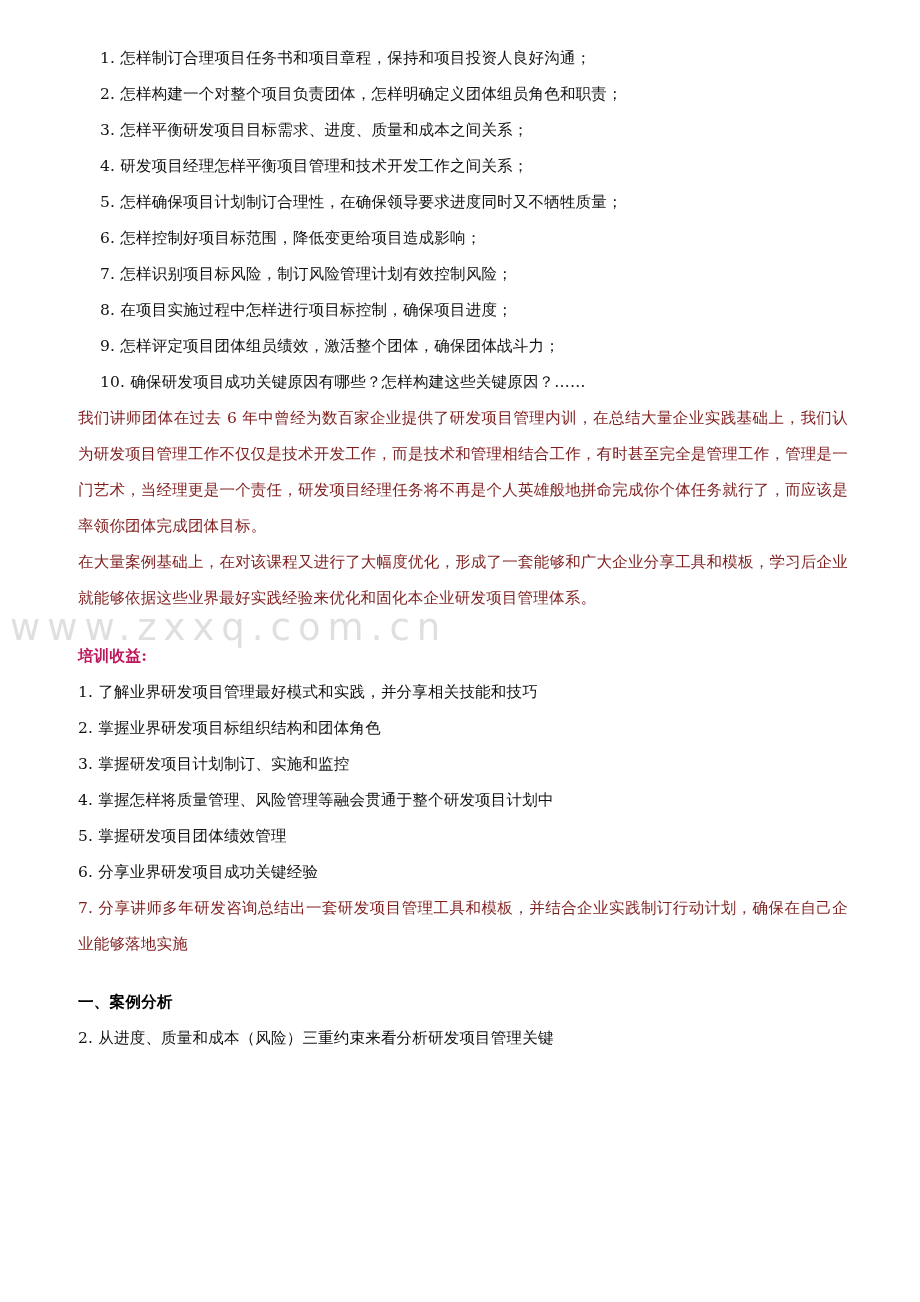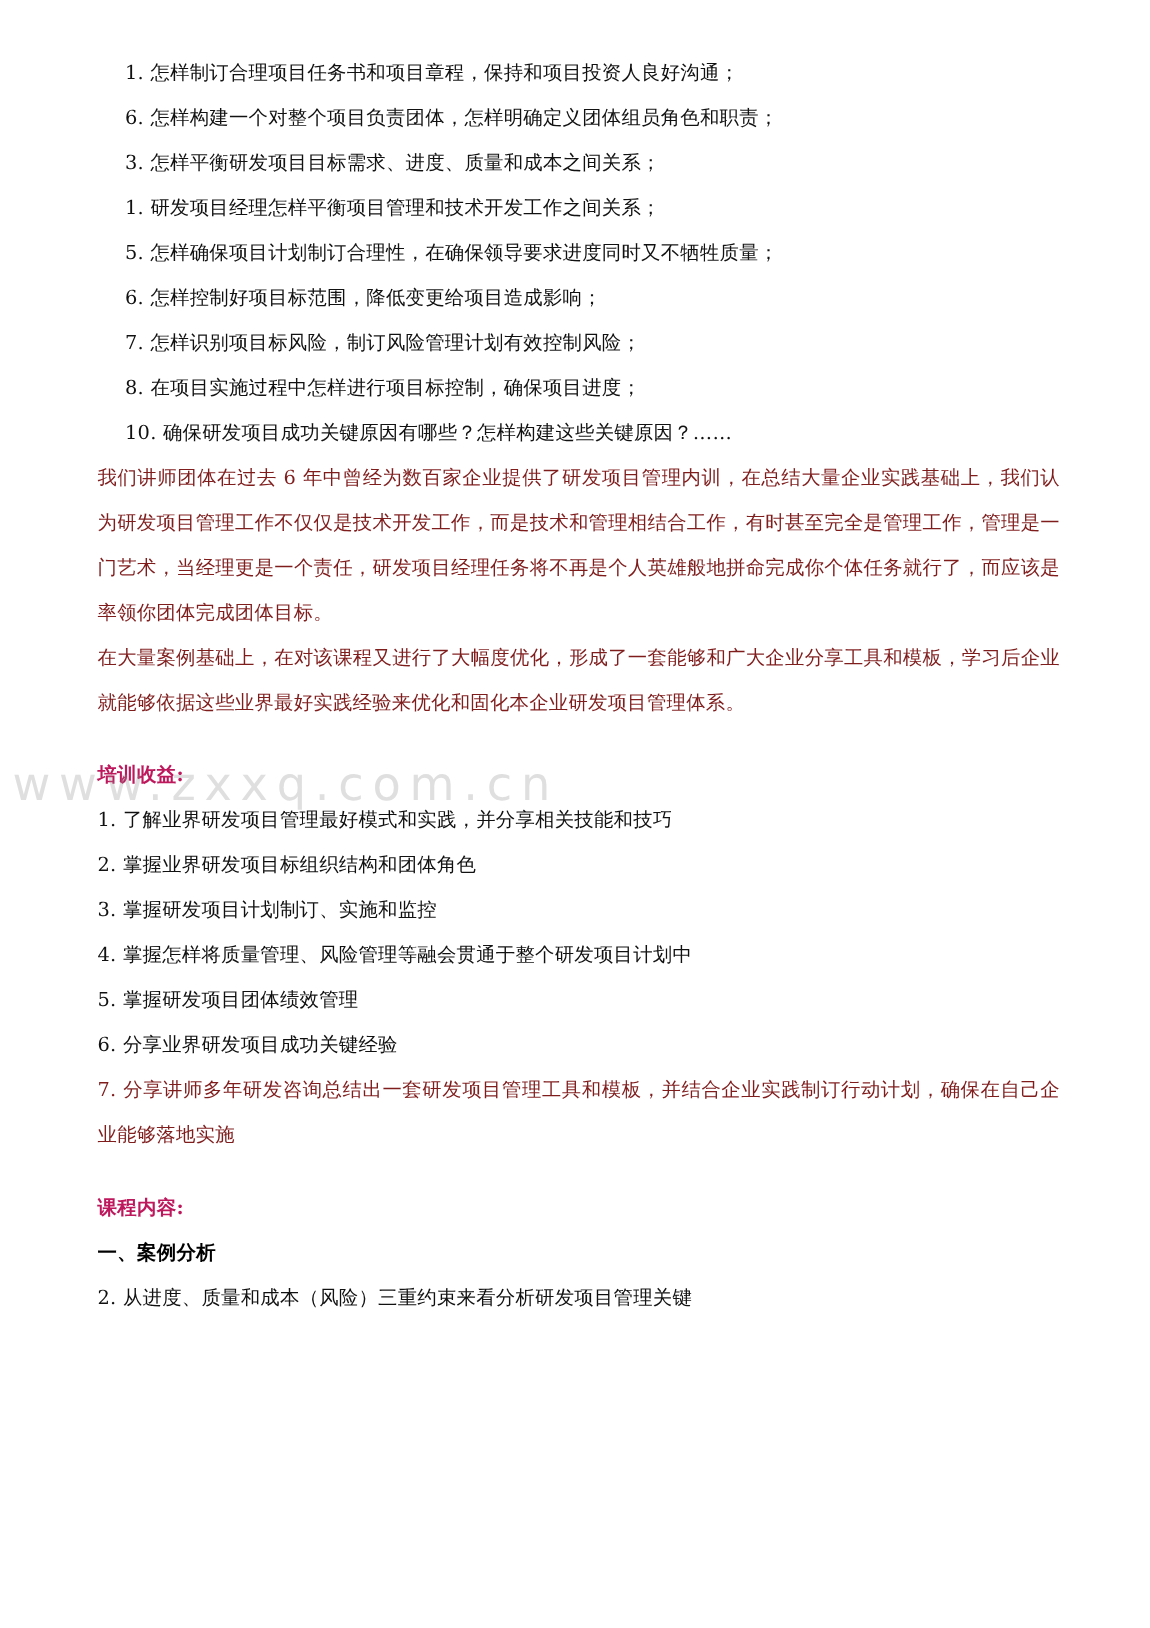--- a/index.html
+++ b/index.html
@@ -72,27 +72,28 @@
     white-space: nowrap;
   }
 </style>
 </head>
 <body>
 
 <div id="page">
 
   <div>
     <div class="line indent">1. 怎样制订合理项目任务书和项目章程，保持和项目投资人良好沟通；</div>
-    <div class="line indent">6. 怎样构建一个对整个项目负责团体，怎样明确定义团体组员角色和职责；</div>
+    <div class="line indent">2. 怎样构建一个对整个项目负责团体，怎样明确定义团体组员角色和职责；</div>
     <div class="line indent">3. 怎样平衡研发项目目标需求、进度、质量和成本之间关系；</div>
-    <div class="line indent">1. 研发项目经理怎样平衡项目管理和技术开发工作之间关系；</div>
+    <div class="line indent">4. 研发项目经理怎样平衡项目管理和技术开发工作之间关系；</div>
     <div class="line indent">5. 怎样确保项目计划制订合理性，在确保领导要求进度同时又不牺牲质量；</div>
     <div class="line indent">6. 怎样控制好项目标范围，降低变更给项目造成影响；</div>
     <div class="line indent">7. 怎样识别项目标风险，制订风险管理计划有效控制风险；</div>
     <div class="line indent">8. 在项目实施过程中怎样进行项目标控制，确保项目进度；</div>
+    <div class="line indent">9. 怎样评定项目团体组员绩效，激活整个团体，确保团体战斗力；</div>
     <div class="line indent">10. 确保研发项目成功关键原因有哪些？怎样构建这些关键原因？……</div>
   </div>
 
   <div class="para">我们讲师团体在过去 6 年中曾经为数百家企业提供了研发项目管理内训，在总结大量企业实践基础上，我们认为研发项目管理工作不仅仅是技术开发工作，而是技术和管理相结合工作，有时甚至完全是管理工作，管理是一门艺术，当经理更是一个责任，研发项目经理任务将不再是个人英雄般地拼命完成你个体任务就行了，而应该是率领你团体完成团体目标。</div>
   <div class="para">在大量案例基础上，在对该课程又进行了大幅度优化，形成了一套能够和广大企业分享工具和模板，学习后企业就能够依据这些业界最好实践经验来优化和固化本企业研发项目管理体系。</div>
 
   <div class="gap-md"></div>
 
   <div class="heading">培训收益:</div>
 
@@ -101,21 +102,20 @@
     <div class="line">2. 掌握业界研发项目标组织结构和团体角色</div>
     <div class="line">3. 掌握研发项目计划制订、实施和监控</div>
     <div class="line">4. 掌握怎样将质量管理、风险管理等融会贯通于整个研发项目计划中</div>
     <div class="line">5. 掌握研发项目团体绩效管理</div>
     <div class="line">6. 分享业界研发项目成功关键经验</div>
     <div class="para">7. 分享讲师多年研发咨询总结出一套研发项目管理工具和模板，并结合企业实践制订行动计划，确保在自己企业能够落地实施</div>
   </div>
 
   <div class="gap-md"></div>
 
-  <div class="heading">课程内容:</div>
 
   <div class="subheading">一、案例分析</div>
 
   <div>
     <div class="line">2. 从进度、质量和成本（风险）三重约束来看分析研发项目管理关键</div>
   </div>
 
   <div id="watermark">www.zxxq.com.cn</div>
 
 </div>

